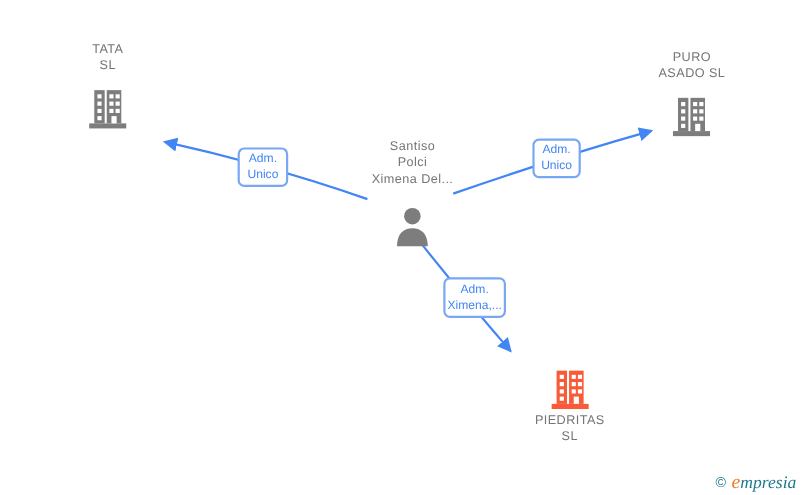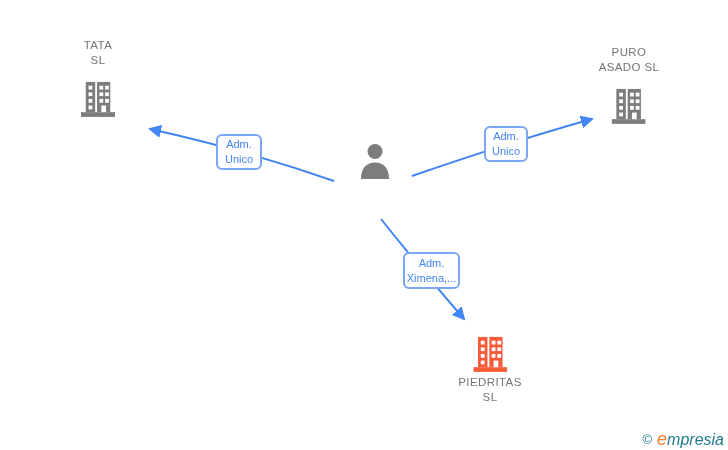--- a/index.html
+++ b/index.html
@@ -74,21 +74,21 @@
     gap: 5px;
     cursor: pointer;
     text-decoration: none;
   }
   .wm-copy {
     color: #1f7a8c;
     font-size: 13px;
     line-height: 18px;
   }
   .wm-brand {
-    font-family: Liberation Sans, sans-serif;
+    font-family: Liberation Serif, serif;
     font-style: italic;
     font-size: 16px;
     line-height: 18px;
     color: #1f7a8c;
   }
   .wm-brand .first {
     color: #ee7f2d;
     font-size: 18px;
   }
 </style>
@@ -150,28 +150,33 @@
       <rect x="25.5" y="7" width="4" height="4" fill="#ffffff"></rect>
       <rect x="19.5" y="14" width="4" height="4" fill="#ffffff"></rect>
       <rect x="25.5" y="14" width="4" height="4" fill="#ffffff"></rect>
       <rect x="19.5" y="21" width="4" height="4" fill="#ffffff"></rect>
       <rect x="25.5" y="21" width="4" height="4" fill="#ffffff"></rect>
       <rect x="21.5" y="28" width="5" height="7" fill="#ffffff"></rect>
     </svg>
   </div>
 
   <div class="node" style="left: 375px; top: 126px; transform: translateX(-50%);">
+    <div class="node-label">
+      <div>Santiso</div>
+      <div>Polci</div>
+      <div>Ximena Del...</div>
+    </div>
     <div class="icon-gap" style="height:17px;"></div>
     <svg class="node-icon" width="34" height="36" viewBox="0 0 34 36" fill="#7d7d7d">
       <circle cx="17" cy="8.5" r="7.5"></circle>
       <path d="M3,36 C3,24.5 9,19.5 17,19.5 C25,19.5 31,24.5 31,36 Z"></path>
     </svg>
   </div>
 
-  <div class="node" style="left: 490px; top: 334px; transform: translateX(-50%);">
+  <div class="node" style="left: 518px; top: 334px; transform: translateX(-50%);">
     <svg class="node-icon" width="34" height="38" viewBox="0 0 36 40" fill="#f95b39">
       <rect x="0" y="35" width="36" height="5"></rect>
       <rect x="5" y="3" width="10" height="32"></rect>
       <rect x="17" y="3" width="14" height="32"></rect>
       <rect x="8" y="7" width="4" height="4" fill="#ffffff"></rect>
       <rect x="8" y="14" width="4" height="4" fill="#ffffff"></rect>
       <rect x="8" y="21" width="4" height="4" fill="#ffffff"></rect>
       <rect x="8" y="28" width="4" height="4" fill="#ffffff"></rect>
       <rect x="19.5" y="7" width="4" height="4" fill="#ffffff"></rect>
       <rect x="25.5" y="7" width="4" height="4" fill="#ffffff"></rect>

